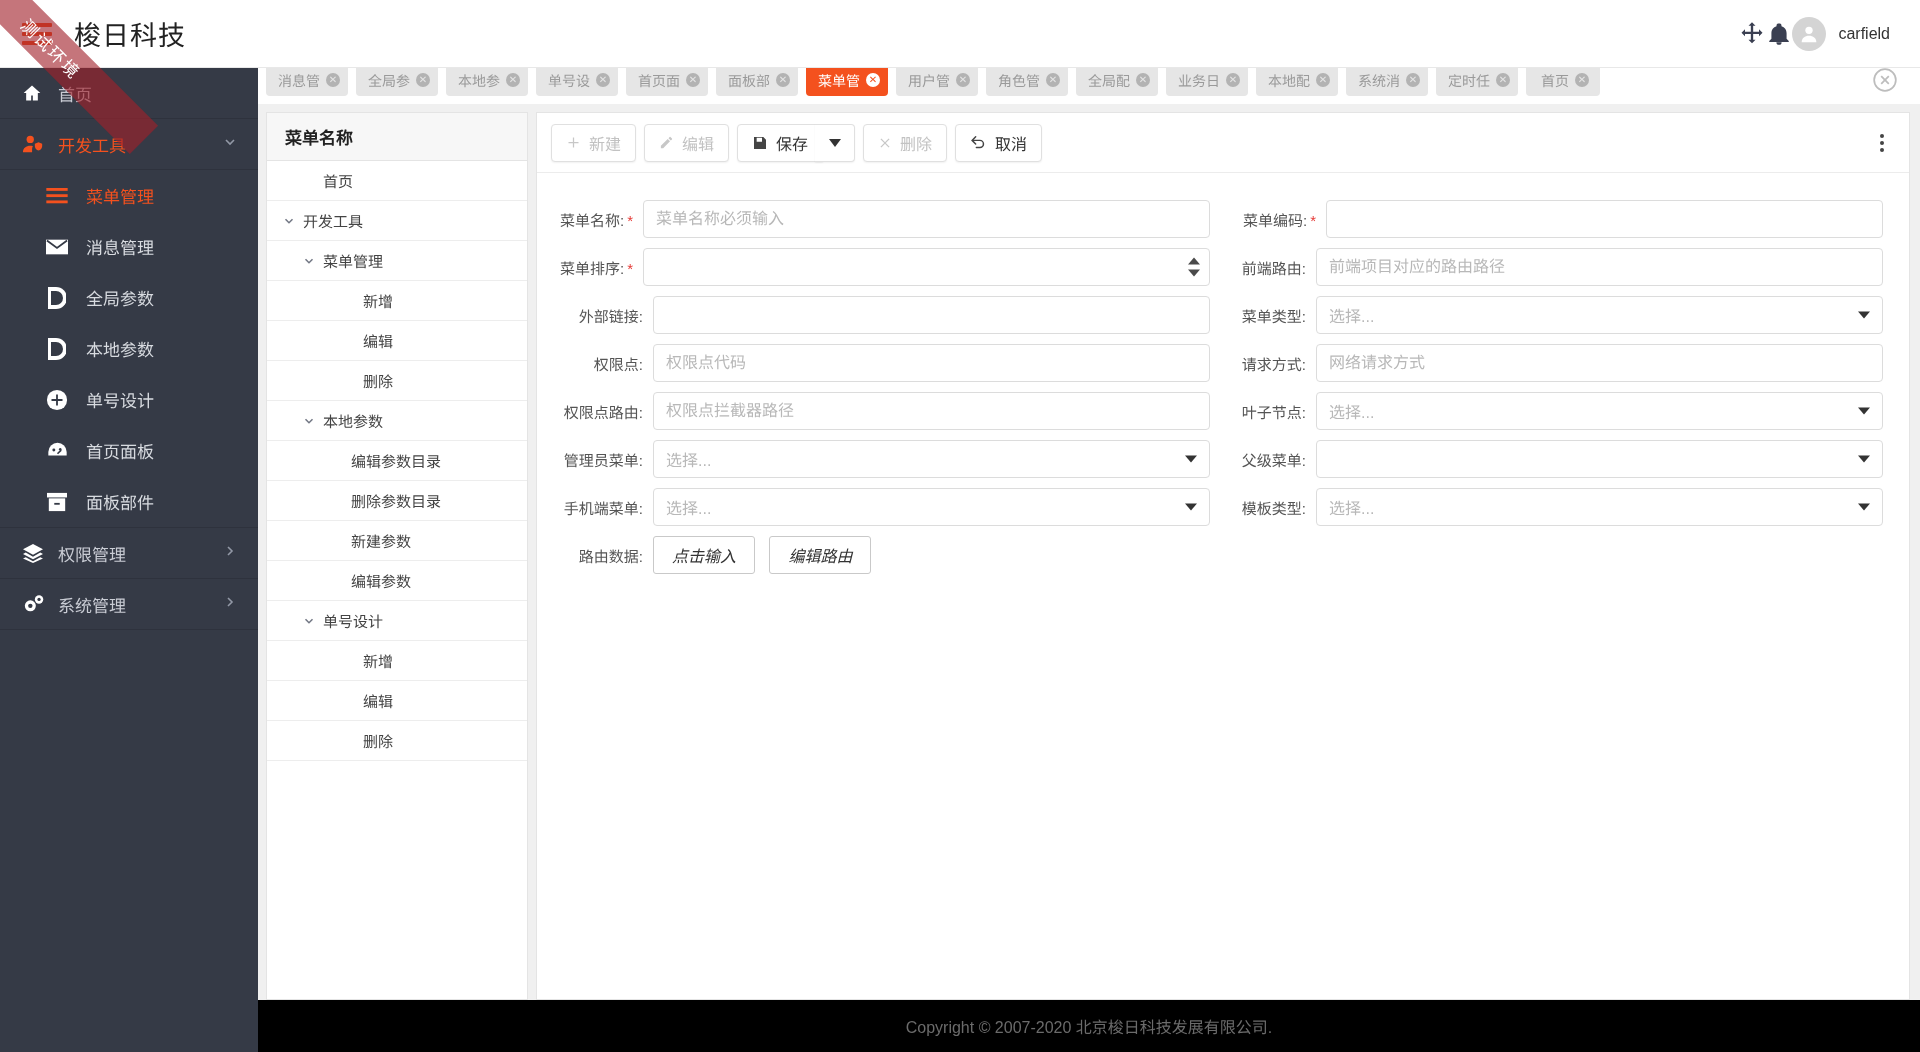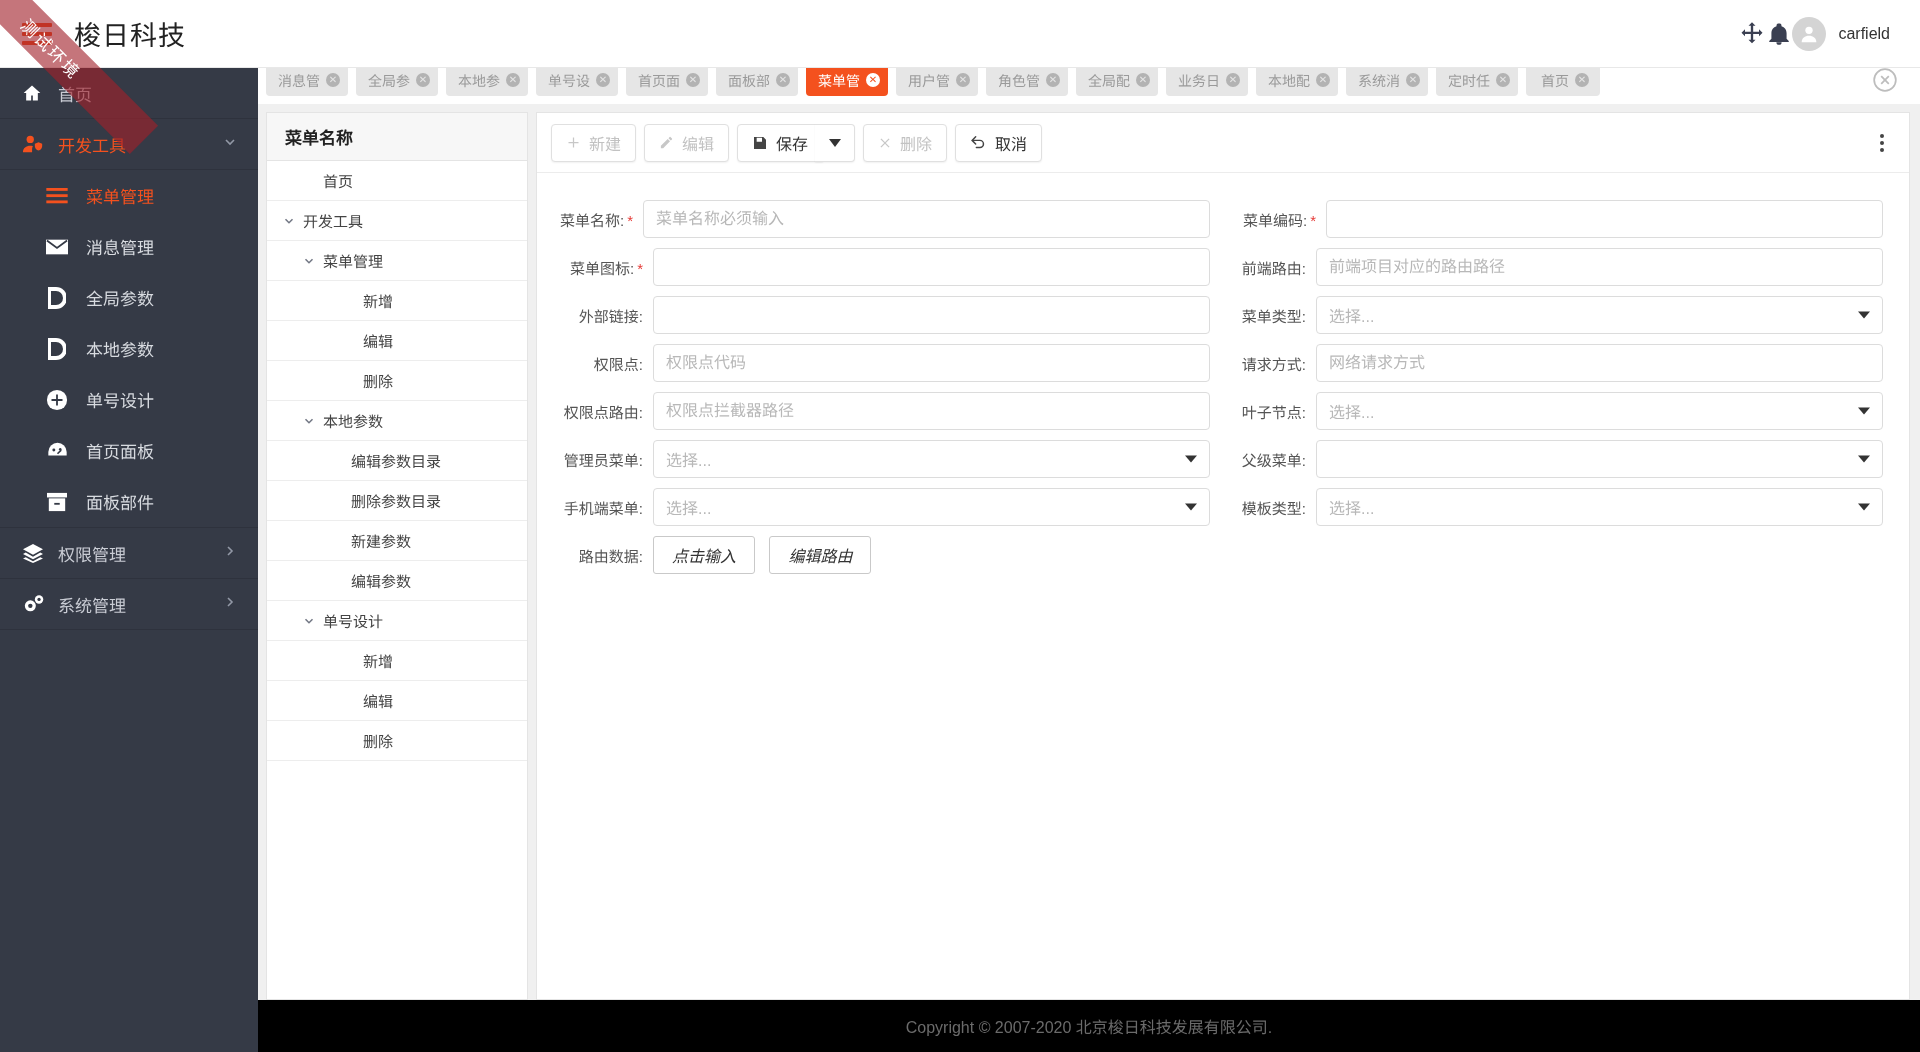--- a/index.html
+++ b/index.html
@@ -618,23 +618,27 @@
           </div>
         </div>
         <div class="f-row">
           <div class="f-label wide"><span>菜单编码:</span><span class="req">*</span></div>
           <div class="f-ctl">
             <input class="f-input" value="" style="">
           </div>
         </div>
 
         <div class="f-row">
-          <div class="f-label wide"><span>菜单图标:</span><span class="req">*</span></div>
+          <div class="f-label"><span>菜单排序:</span><span class="req">*</span></div>
           <div class="f-ctl">
             <input class="f-input" value="" style="">
+            <span class="spinner">
+              <span class="spin-up"></span>
+              <span class="spin-dn"></span>
+            </span>
           </div>
         </div>
 
         <div class="f-row">
           <div class="f-label">前端路由:</div>
           <div class="f-ctl">
             <input class="f-input" value="" placeholder="前端项目对应的路由路径" style="">
           </div>
         </div>
         <div class="f-row">

